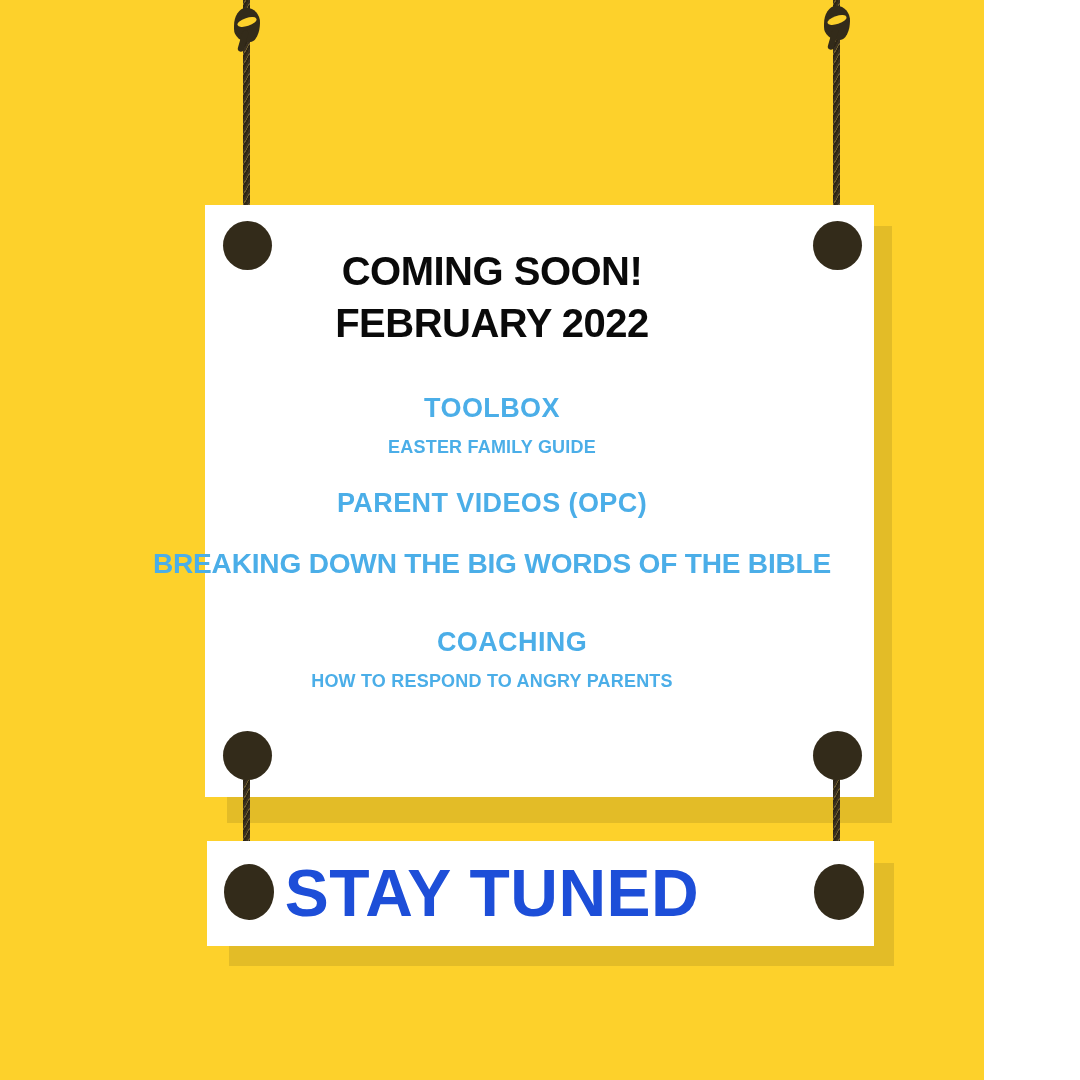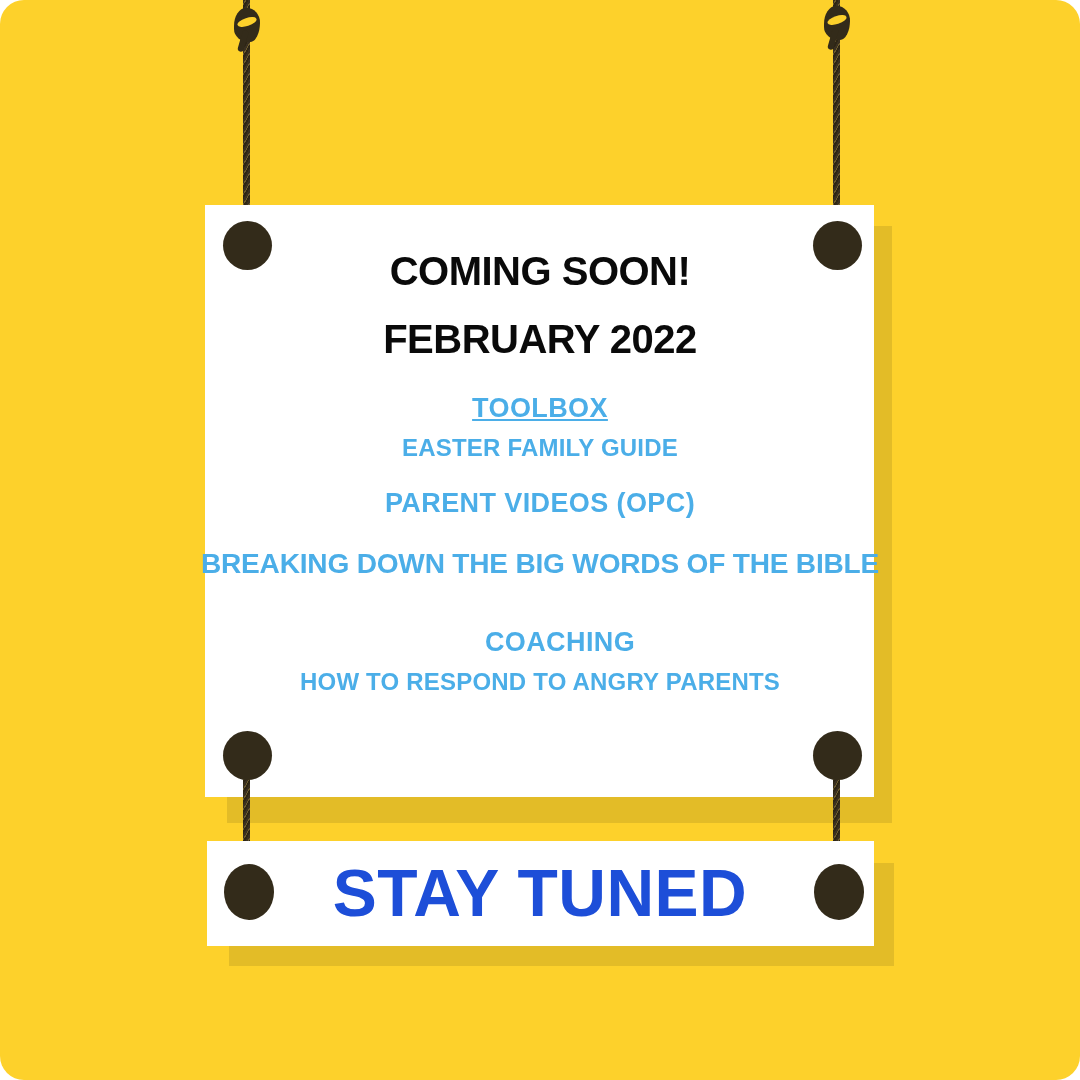--- a/index.html
+++ b/index.html
@@ -4,24 +4,23 @@
 <title>Coming Soon Announcement</title>
 <style>
   * { margin:0; padding:0; box-sizing:border-box; }
   html, body {
     width:1080px; height:1080px;
     overflow:hidden;
     font-family:"Liberation Sans", sans-serif;
   }
   #poster {
     position:relative;
-    width:1080px; height:1080px;
+    width:984px; height:1080px;
     background:#FDD12B;
     overflow:hidden;
-    border-radius:24px;
   }
 
   
   .rope {
     position:absolute;
     width:7px;
     background:
       repeating-linear-gradient(
         120deg,
         #3a3020 0px, #3a3020 2px,
@@ -87,21 +86,21 @@
     position:absolute;
     left:0; right:0;
     text-align:center;
     color:#4BAEE8;
     font-weight:bold;
     line-height:39px;
     font-family:"Liberation Sans", sans-serif;
     white-space:nowrap;
   }
   .blue-title { font-size:27px; letter-spacing:0.4px; }
-  .blue-sub   { font-size:24px; letter-spacing:0.2px; }
+  .blue-sub   { font-size:18px; letter-spacing:0.2px; }
   .blue-wide  { font-size:27px; letter-spacing:-0.2px; transform:scaleX(1.04); }
   .stay-tuned {
     position:absolute;
     left:0; right:0;
     text-align:center;
     color:#1d4ed8;
     font-weight:bold;
     font-size:66px;
     letter-spacing:0.5px;
     line-height:66px;
@@ -116,23 +115,23 @@
   <div class="rope" style="left:243px; top:0px; height:248px;"></div>
   <div class="knot" style="left:234px; top:8px;"></div>
 
   <div class="rope" style="left:833px; top:0px; height:248px;"></div>
   <div class="knot" style="left:824px; top:6px;"></div>
 
   <div class="card-shadow" style="left:227px; top:226px; width:665px; height:597px;"></div>
   <div class="card" style="left:205px; top:205px; width:669px; height:592px;"></div>
 
   <div class="headline" style="top:245px;"><span>COMING SOON!</span></div>
-  <div class="headline" style="top:297px;margin-top:16px;"><span>FEBRUARY 2022</span></div>
+  <div class="headline" style="top:297px;"><span>FEBRUARY 2022</span></div>
 
-  <div class="blue-block blue-title" style="top:389px;text-decoration:underline;"><span>TOOLBOX</span></div>
+  <div class="blue-block blue-title" style="top:389px;"><span>TOOLBOX</span></div>
   <div class="blue-block blue-sub" style="top:428px;"><span>EASTER FAMILY GUIDE</span></div>
 
   <div class="blue-block blue-title" style="top:484px;"><span>PARENT VIDEOS (OPC)</span></div>
   <div class="blue-block blue-wide" style="top:545px;"><span>BREAKING DOWN THE BIG WORDS OF THE BIBLE</span></div>
 
   <div class="blue-block blue-title" style="top:623px;margin-left:40px;"><span>COACHING</span></div>
   <div class="blue-block blue-sub" style="top:662px;"><span>HOW TO RESPOND TO ANGRY PARENTS</span></div>
 
   <div class="knob" style="left:223px; top:221px; width:49px; height:49px;"></div>
   <div class="knob" style="left:813px; top:221px; width:49px; height:49px;"></div>

